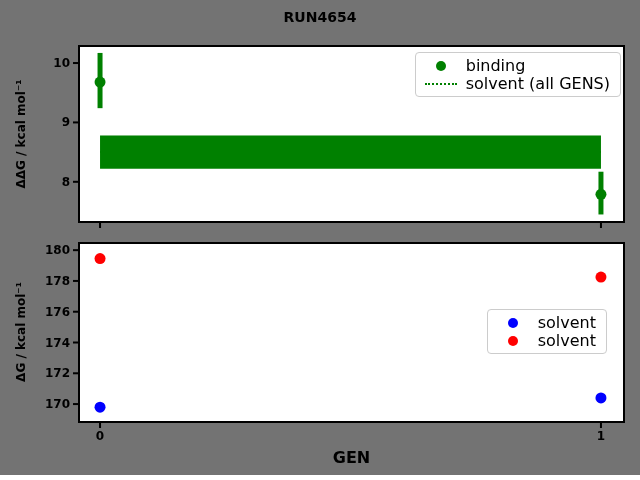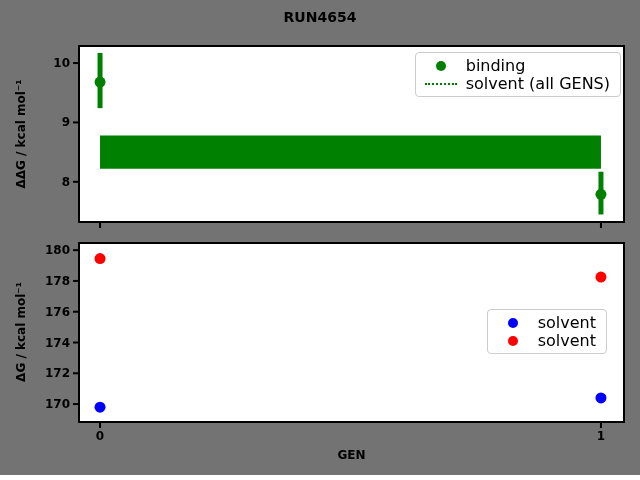--- a/index.html
+++ b/index.html
@@ -21,21 +21,21 @@
   .axes svg { position:absolute; left:0; top:0; width:100%; height:100%; overflow:visible; display:block; }
   .ylabel {
     position:absolute; left:21px; white-space:nowrap;
     font-size:12px; font-weight:bold;
     transform:translate(-50%,-50%) rotate(-90deg);
   }
   #ylabel-0 { top:134px; }
   #ylabel-1 { top:332px; }
   .xlabel {
     position:absolute; left:78px; width:547px; top:448px; text-align:center;
-    font-size:12px; font-weight:bold;
+    font-size:16px; font-weight:bold;
   }
   .legend {
     position:absolute; display:flex; flex-direction:column; gap:3px;
     border:1px solid #cccccc; border-radius:4px; background:rgba(255,255,255,0.9);
     padding:5px 10px 5px 8px; font-size:16px; line-height:15px;
   }
   #legend-0 { right:2px; top:5px; }
   #legend-1 { right:16px; top:65px; }
   .legend-row { display:flex; align-items:center; }
   .legend-handle { width:34px; display:flex; justify-content:center; align-items:center; flex:none; }

